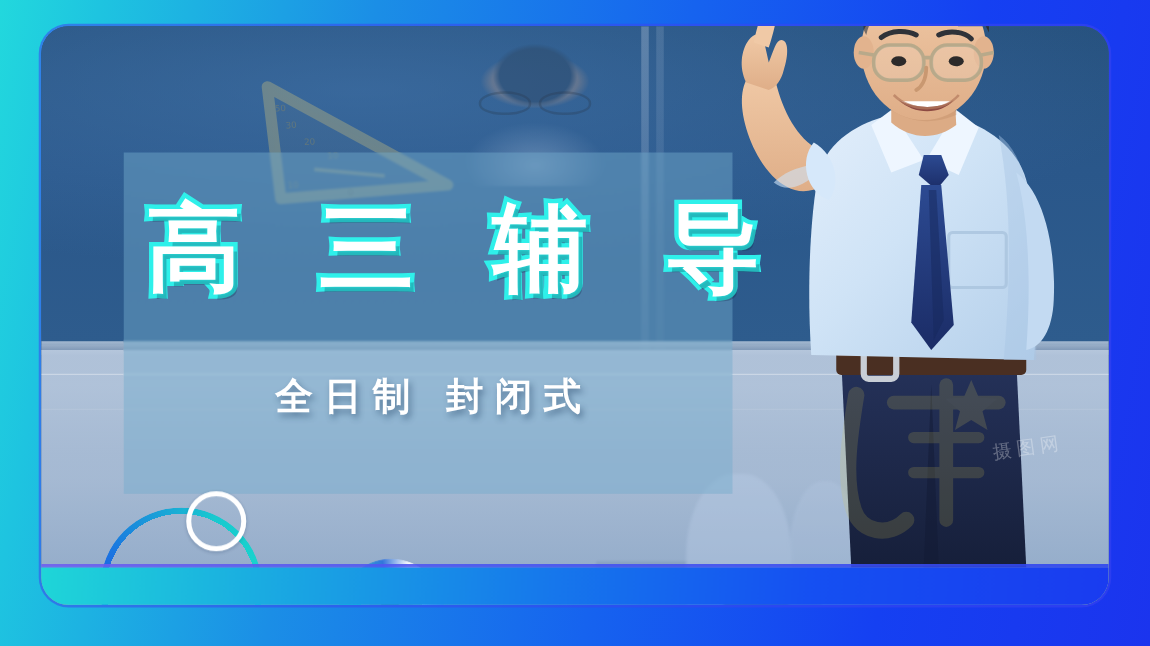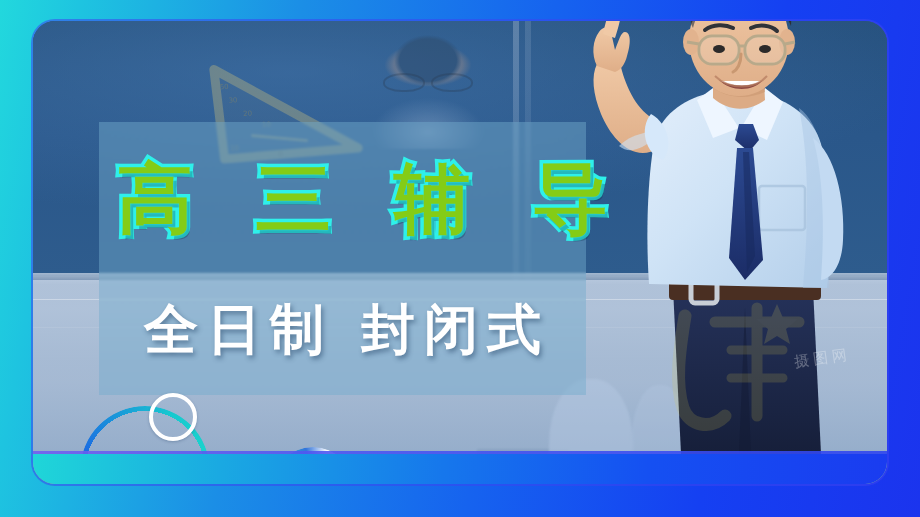--- a/index.html
+++ b/index.html
@@ -125,35 +125,35 @@
 
   
   #headline{
     position:absolute;left:66px;top:140px;width:487px;
     text-align:center;
     font-size:76px;
     font-weight:900;
     letter-spacing:18px;
     text-indent:18px;
     line-height:1;
-    color:#84cc16;
+    color:#ffffff;
     font-family:"DejaVu Sans","Liberation Sans",sans-serif;
     -webkit-text-stroke:7px #2ff0ea;
     paint-order:stroke fill;
     text-shadow:
        0 0 2px #2ff0ea,
        3px 4px 0 rgba(10,40,70,.28);
     white-space:nowrap;
   }
 
   
   #subtitle{
     position:absolute;left:66px;top:282px;width:487px;
     text-align:center;
-    font-size:54px;
+    font-size:30px;
     font-weight:800;
     letter-spacing:9px;
     text-indent:9px;
     line-height:1;
     color:#ffffff;
     font-family:"DejaVu Sans","Liberation Sans",sans-serif;
     text-shadow:2px 3px 5px rgba(18,48,84,.45);
     white-space:nowrap;
   }
 

